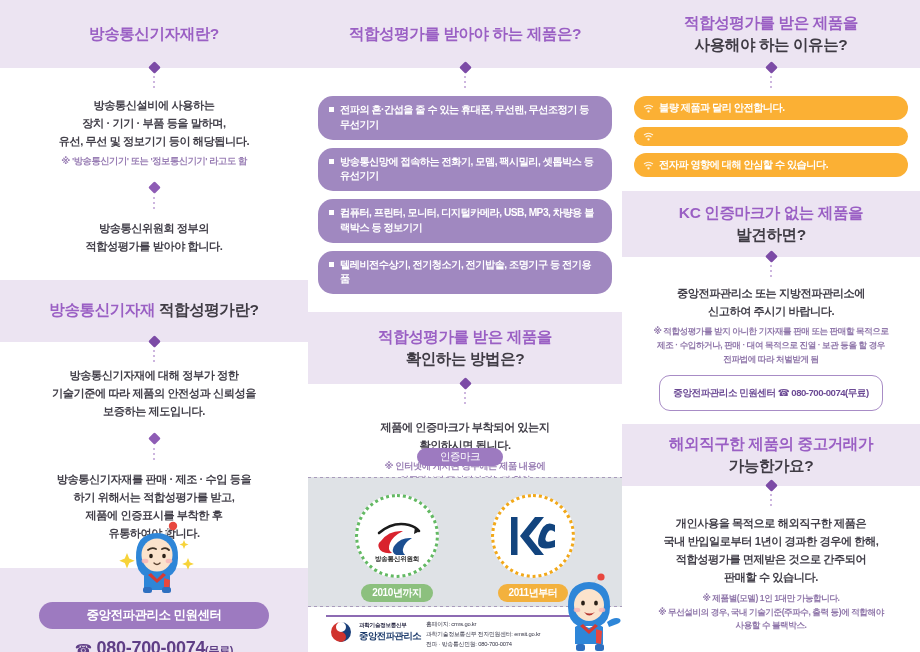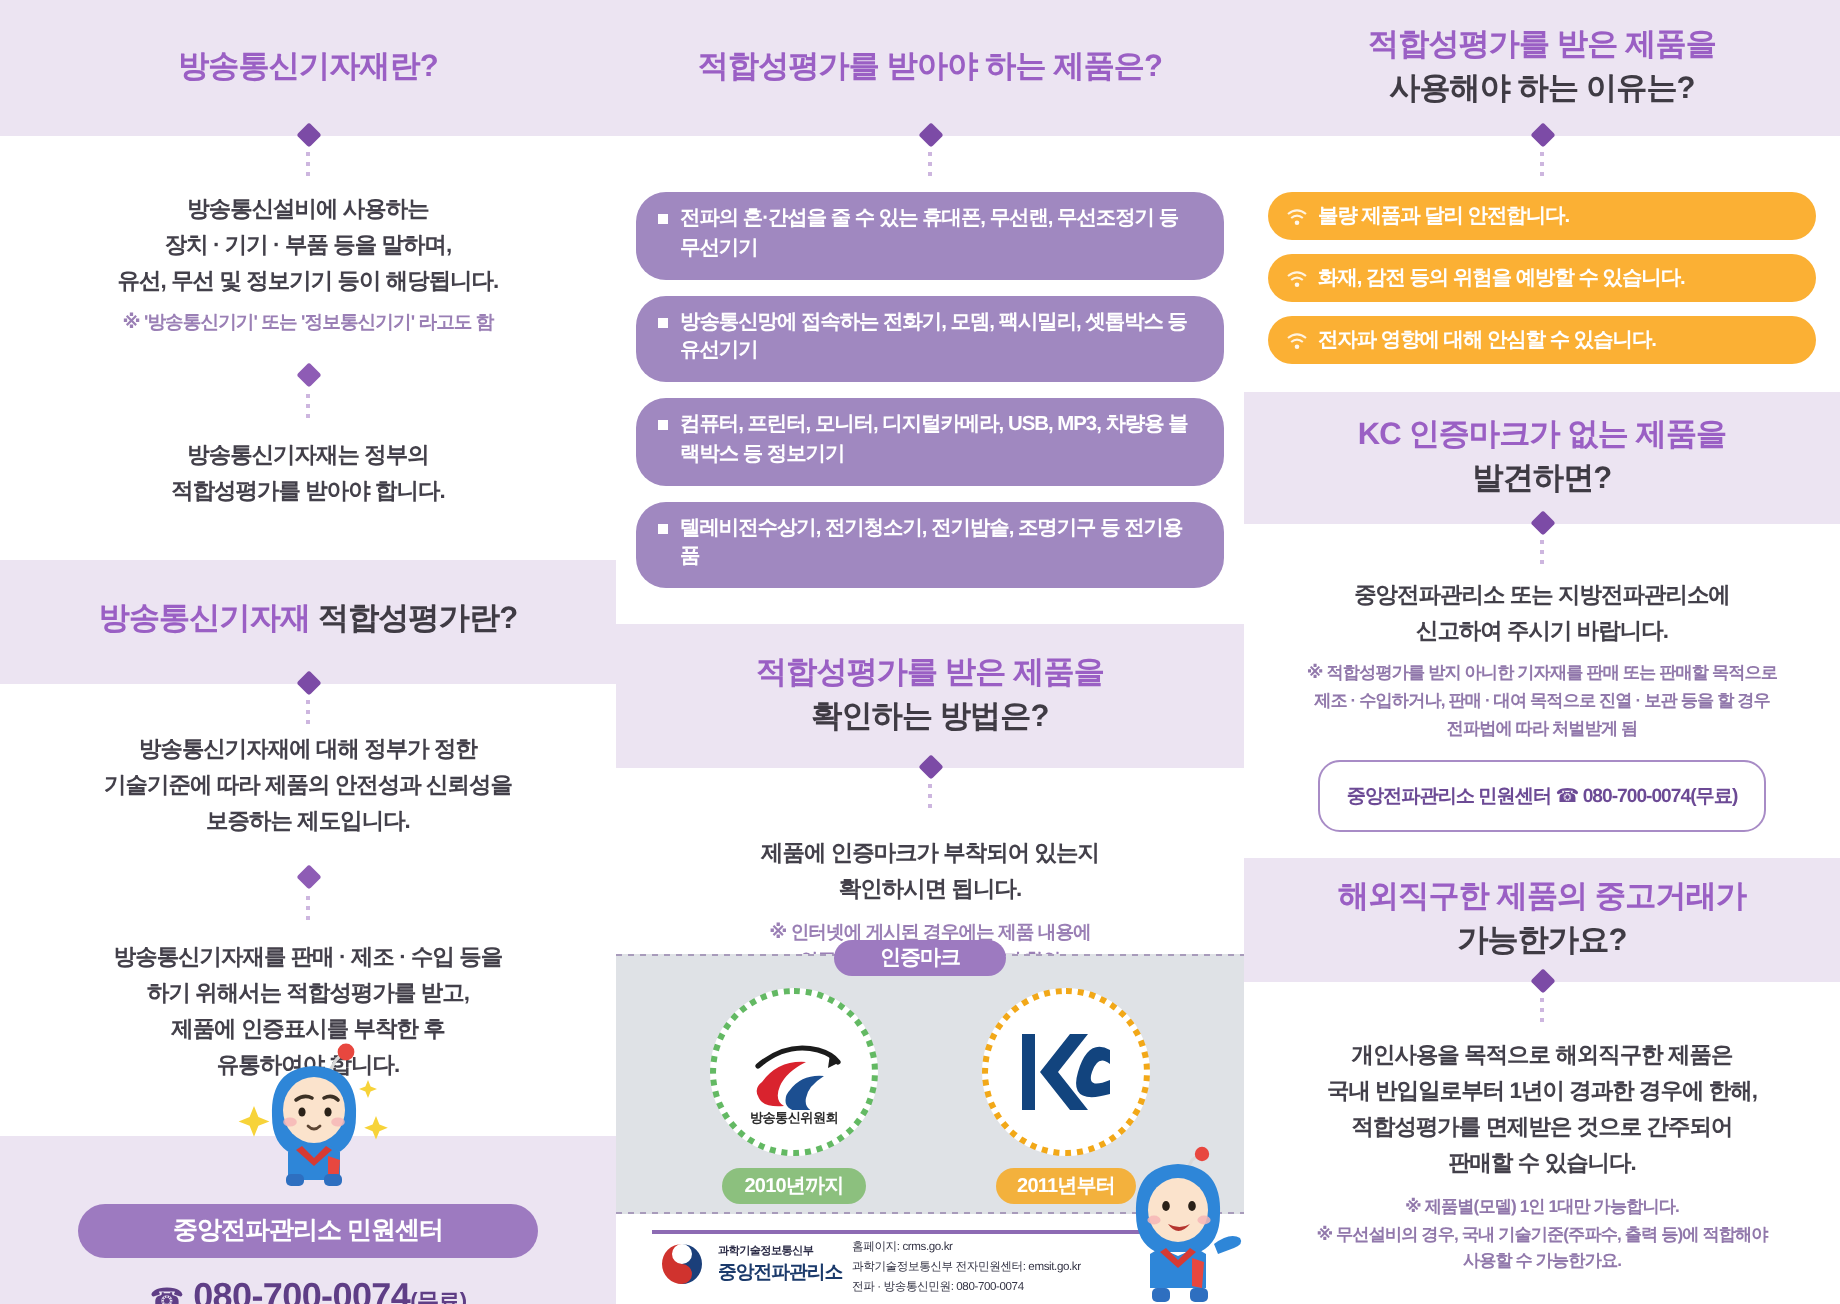--- a/index.html
+++ b/index.html
@@ -141,27 +141,27 @@
     margin-top: 4px;
   }
 
   
   #mark-panel {
     position: absolute; left: 308px; top: 477px;
     width: 314px; height: 130px;
     background: #dfe2e6;
   }
   #mark-tag {
-    position: absolute; left: 50%; top: 470px;
+    position: absolute; left: 50%; top: 448px;
     transform: translateX(-50%);
     width: 86px; height: 18px;
     background: #9d7ac0; color: #fff;
     border-radius: 10px;
     display: flex; align-items: center; justify-content: center;
-    font-size: 10.5px; font-weight: bold; letter-spacing: -0.5px;
+    font-size: 10.5px; font-weight: normal; letter-spacing: -0.5px;
     z-index: 4;
   }
   .dashline {
     position: absolute; left: 0; width: 314px; height: 1px;
     background-image: repeating-linear-gradient(
       to right, #a89bbb 0 3px, transparent 3px 6px);
   }
   .markwrap {
     position: absolute; top: 494px; left: 308px; width: 314px;
     display: flex; justify-content: center; gap: 52px; align-items: flex-end;
@@ -270,21 +270,21 @@
       <div>유선, 무선 및 정보기기 등이 해당됩니다.</div>
     </div>
     <div class="note">※ '방송통신기기' 또는 '정보통신기기' 라고도 함</div>
 
     <div style="margin-top:14px;">
       <div class="diamond-mid"></div>
       <div class="dots-mid"></div>
     </div>
 
     <div class="para" style="margin-top:8px;">
-      <div>방송통신기자재는 정부의</div>
+      <div>방송통신위원회 정부의</div>
       <div>적합성평가를 받아야 합니다.</div>
     </div>
 
     <div class="band" id="lefthdr2" style="margin-top:24px;">
       <h2>
         <span class="hl">방송통신기자재</span><span> 적합성평가란?</span>
       </h2>
     </div>
     <div class="conn">
       <div class="diamond"></div>
@@ -489,21 +489,20 @@
           <circle cx="5.5" cy="7.4" r="1.15" fill="#fff" opacity="0.9"></circle>
         </svg>
         <span>불량 제품과 달리 안전합니다.</span>
       </div>
       <div class="yitem">
         <svg class="wifi-ico" width="11" height="9" viewBox="0 0 11 9">
           <path d="M1 3 q4.5 -3.6 9 0" stroke="#fff" stroke-width="1.1" fill="none" opacity="0.85"></path>
           <path d="M2.6 5 q2.9 -2.3 5.8 0" stroke="#fff" stroke-width="1.1" fill="none" opacity="0.85"></path>
           <circle cx="5.5" cy="7.4" r="1.15" fill="#fff" opacity="0.9"></circle>
         </svg>
-        <span>화재, 감전 등의 위험을 예방할 수 있습니다.</span>
       </div>
       <div class="yitem">
         <svg class="wifi-ico" width="11" height="9" viewBox="0 0 11 9">
           <path d="M1 3 q4.5 -3.6 9 0" stroke="#fff" stroke-width="1.1" fill="none" opacity="0.85"></path>
           <path d="M2.6 5 q2.9 -2.3 5.8 0" stroke="#fff" stroke-width="1.1" fill="none" opacity="0.85"></path>
           <circle cx="5.5" cy="7.4" r="1.15" fill="#fff" opacity="0.9"></circle>
         </svg>
         <span>전자파 영향에 대해 안심할 수 있습니다.</span>
       </div>
     </div>
@@ -545,18 +544,18 @@
 
     <div class="para" style="margin-top:6px;">
       <div>개인사용을 목적으로 해외직구한 제품은</div>
       <div>국내 반입일로부터 1년이 경과한 경우에 한해,</div>
       <div>적합성평가를 면제받은 것으로 간주되어</div>
       <div>판매할 수 있습니다.</div>
     </div>
     <div class="note-sm" style="margin-top:5px;">
       <div>※ 제품별(모델) 1인 1대만 가능합니다.</div>
       <div>※ 무선설비의 경우, 국내 기술기준(주파수, 출력 등)에 적합해야</div>
-      <div>사용할 수 가능한가요.</div>
+      <div>사용할 수 블랙박스.</div>
     </div>
 
   </div>
 
 </div>
 
 </body></html>

